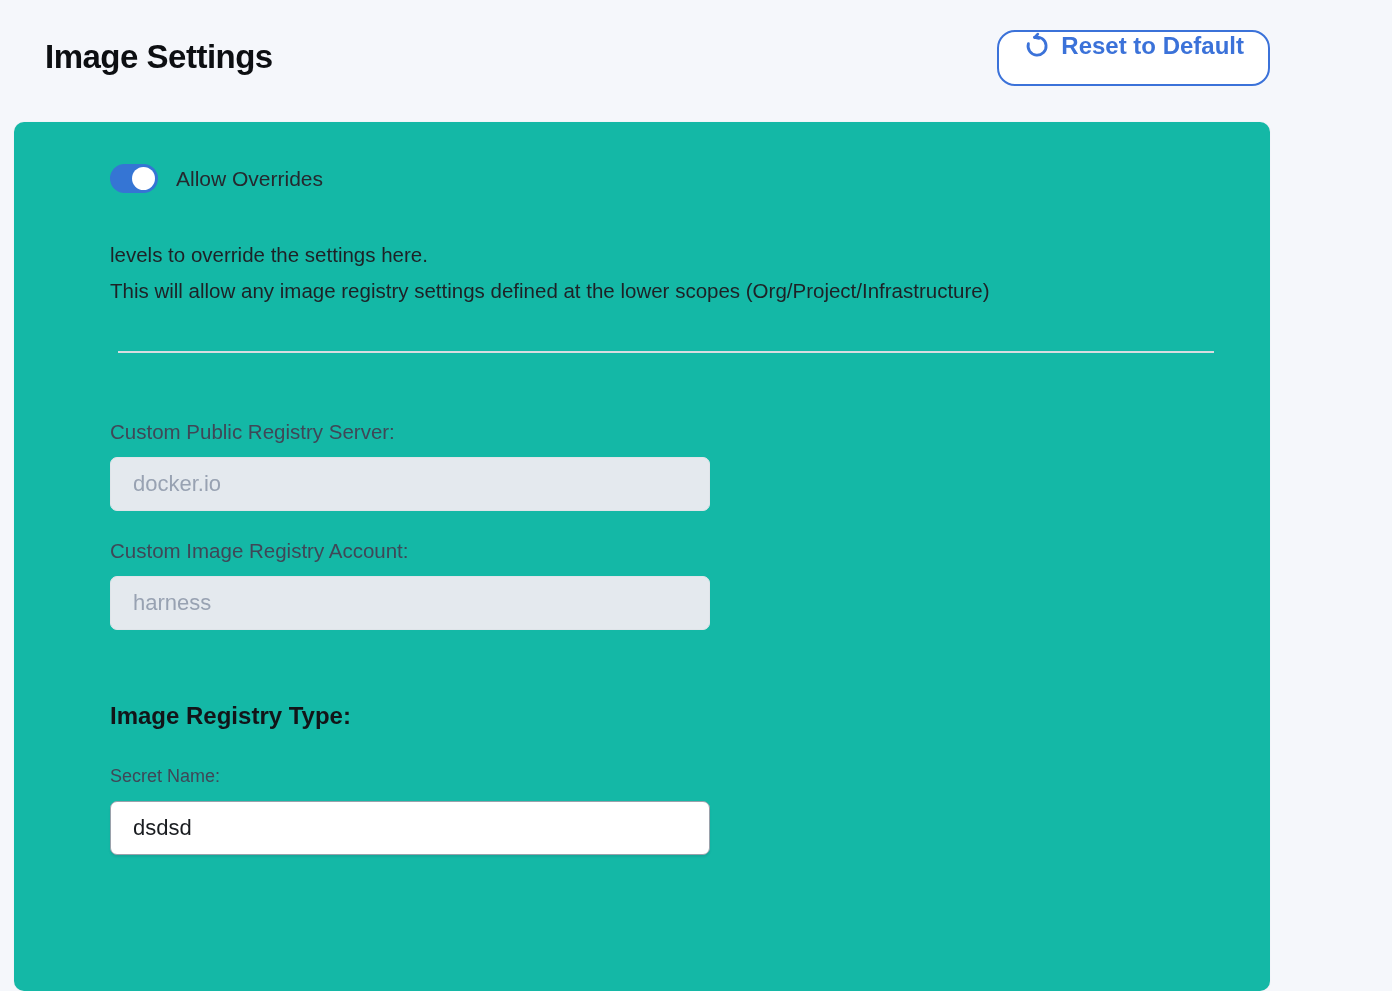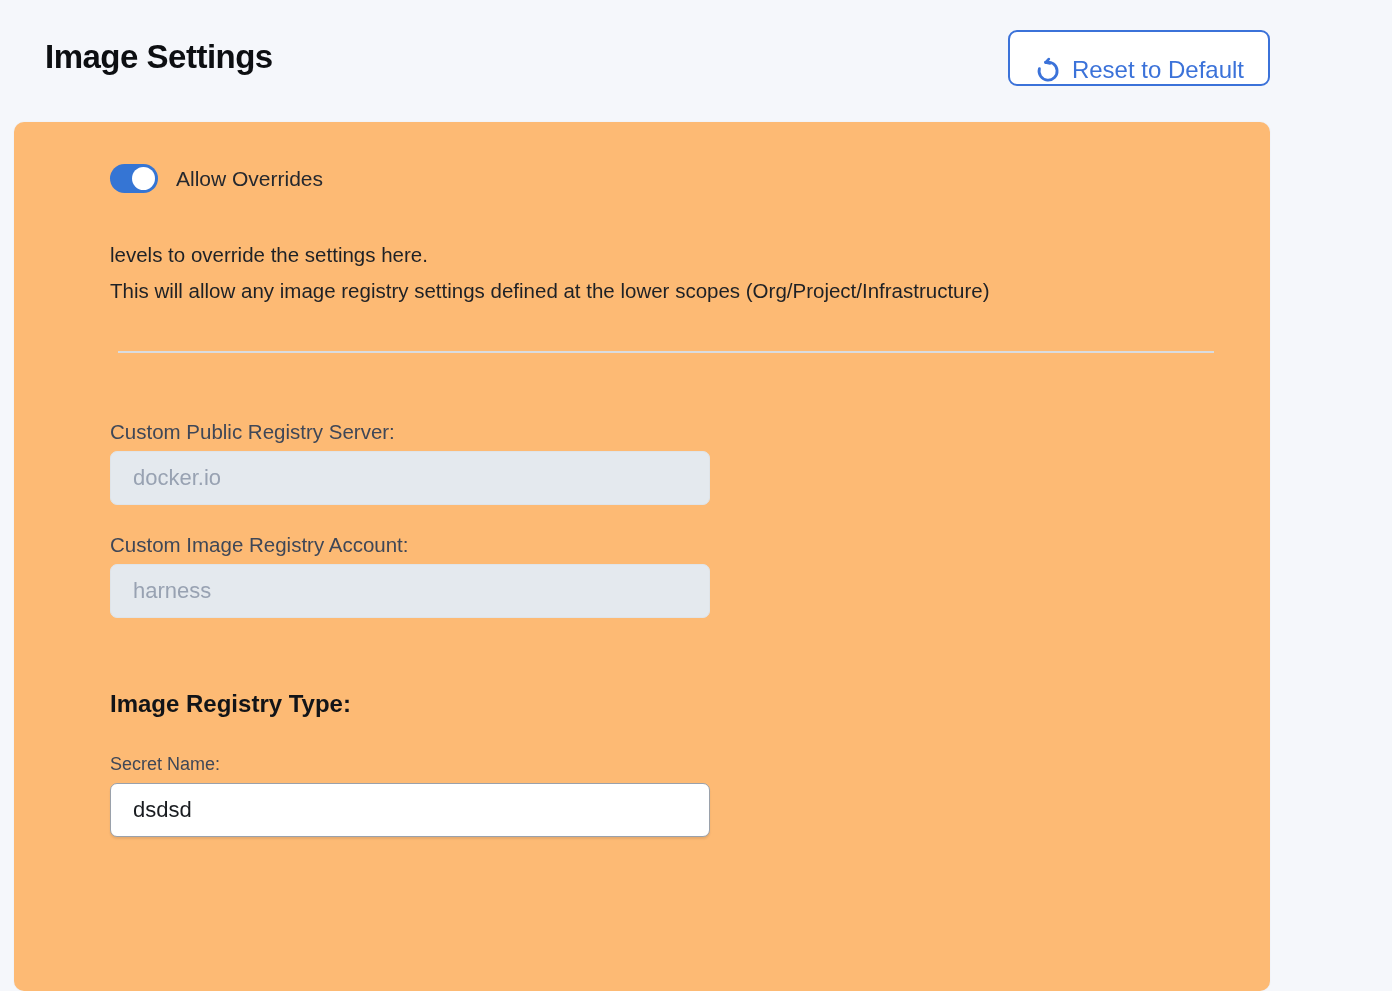--- a/index.html
+++ b/index.html
@@ -18,37 +18,37 @@
   }
   .page-title {
     font-size: 33px;
     font-weight: 700;
     color: #0d0f12;
     letter-spacing: -0.5px;
     margin-top: 8px;
   }
   .reset-btn {
     display: flex;
-    align-items: flex-end;
+    align-items: flex-start;
     gap: 11px;
     height: 56px;
     padding: 0 24px;
     background: #ffffff;
     border: 2px solid #3b72d9;
-    border-radius: 9px;
+    border-radius: 18px;
     color: #3b72d9;
     font-family: "Liberation Sans", sans-serif;
     font-size: 24px;
-    font-weight: 400;
+    font-weight: 700;
     cursor: pointer;
   }
   .reset-btn svg { display: block; }
   .card {
     margin: 36px 122px 0 14px;
-    background: #fdba74;
+    background: #14b8a6;
     border-radius: 10px;
     box-shadow: 0 0 2px rgba(40,41,61,0.06);
     min-height: 869px;
     padding: 42px 0 60px 96px;
   }
   .toggle-row {
     display: flex;
     align-items: center;
     gap: 18px;
     height: 29px;
@@ -88,21 +88,21 @@
   }
   .field-label {
     margin-top: 66px;
     font-size: 20.5px;
     color: #3f4757;
     line-height: 26px;
   }
   .field-label.repeat { margin-top: 27px; }
   .text-input {
     display: block;
-    margin-top: 6px;
+    margin-top: 12px;
     width: 600px;
     height: 54px;
     padding: 0 22px;
     font-family: "Liberation Sans", sans-serif;
     font-size: 22px;
     border-radius: 7px;
     outline: none;
   }
   .text-input.disabled {
     background: #e4e9ee;

